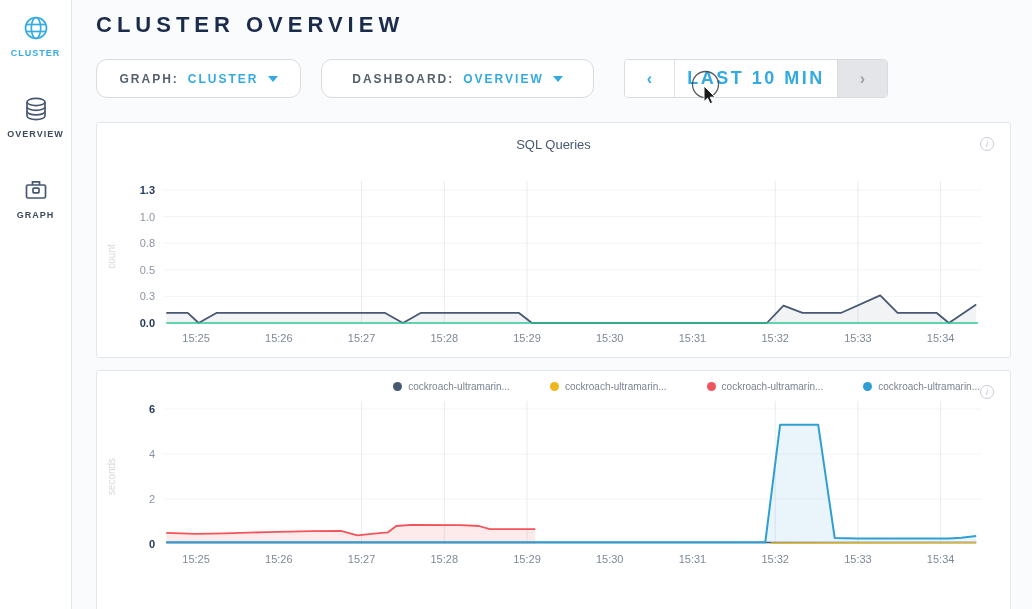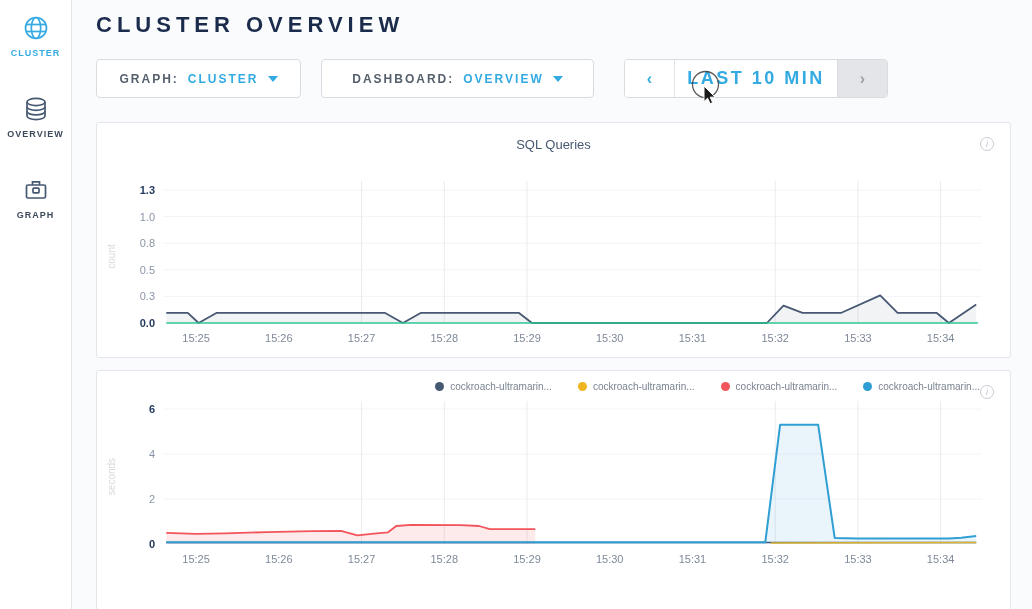--- a/index.html
+++ b/index.html
@@ -11,21 +11,21 @@
   .nav-item { display:flex; flex-direction:column; align-items:center; padding:6px 0 10px; margin-bottom:21px; cursor:pointer; }
   .nav-icon { width:28px; height:28px; display:block; margin-bottom:6px; }
   .nav-label { font-size:9px; font-weight:bold; letter-spacing:1px; color:#3e4a5b; }
   .nav-item.active .nav-label { color:#36abe3; }
 
   
   .main { position:absolute; left:72px; top:0; width:960px; height:609px; padding:0 20px 0 24px; }
   h1.page-title { margin-top:10px; font-size:22px; line-height:30px; font-weight:bold; letter-spacing:5px; color:#1b2b4c; }
 
   .controls { display:flex; margin-top:19px; height:39px; }
-  .dd { display:flex; align-items:center; justify-content:center; gap:9px; background:#fff; border:1px solid #d8dce1; border-radius:4px; height:39px; cursor:pointer; font-family:inherit; }
+  .dd { display:flex; align-items:center; justify-content:center; gap:9px; background:#fff; border:1px solid #d8dce1; border-radius:11px; height:39px; cursor:pointer; font-family:inherit; }
   .dd-graph { width:205px; }
   .dd-dashboard { width:273px; margin-left:20px; }
   .dd-label { font-size:12px; font-weight:bold; letter-spacing:2px; color:#55606c; }
   .dd-value { font-size:12px; font-weight:bold; letter-spacing:2px; color:#33abe2; }
   .caret { width:0; height:0; border-left:5px solid transparent; border-right:5px solid transparent; border-top:6px solid #33abe2; margin-top:1px; }
 
   .timewin { margin-left:30px; display:flex; height:39px; border:1px solid #d8dce1; border-radius:4px; background:#fff; overflow:hidden; }
   .tw-btn { border:none; background:#fff; font-family:inherit; cursor:pointer; }
   .tw-prev { width:50px; border-right:1px solid #e0e3e7; color:#33abe2; font-size:16px; font-weight:bold; }
   .tw-label { width:162px; color:#33abe2; font-size:18px; font-weight:bold; letter-spacing:2.5px; }
@@ -33,21 +33,21 @@
 
   
   .card { position:relative; width:915px; background:#fff; border:1px solid #e4e7eb; border-radius:3px; }
   .card-1 { margin-top:24px; height:236px; }
   .card-2 { margin-top:12px; height:252px; }
   .card-title { margin-top:14px; text-align:center; font-size:13px; line-height:16px; font-weight:normal; color:#475872; }
   .info { position:absolute; top:14px; right:16px; width:14px; height:14px; border:1px solid #c8cdd4; border-radius:50%; color:#c0c6cd; font-size:9px; line-height:13px; text-align:center; font-style:italic; }
   .chart-svg { display:block; margin-top:20px; }
   .card-2 .chart-svg { margin-top:6px; }
 
-  .legend { display:flex; justify-content:flex-end; gap:26px; padding-right:30px; margin-top:8px; height:14px; align-items:center; }
+  .legend { display:flex; justify-content:flex-end; gap:40px; padding-right:30px; margin-top:8px; height:14px; align-items:center; }
   .legend-item { display:flex; align-items:center; gap:6px; }
   .legend-dot { width:9px; height:9px; border-radius:50%; }
   .legend-label { font-size:10px; color:#7b8492; }
 
   
   text { font-family:"Liberation Sans", sans-serif; }
   .tick-x { font-size:11px; fill:#7e8998; }
   .tick-y { font-size:11px; fill:#8a94a6; }
   .tick-y.strong { fill:#243a5e; font-weight:bold; }
   .axis-name { font-size:10px; fill:#d6dade; }

